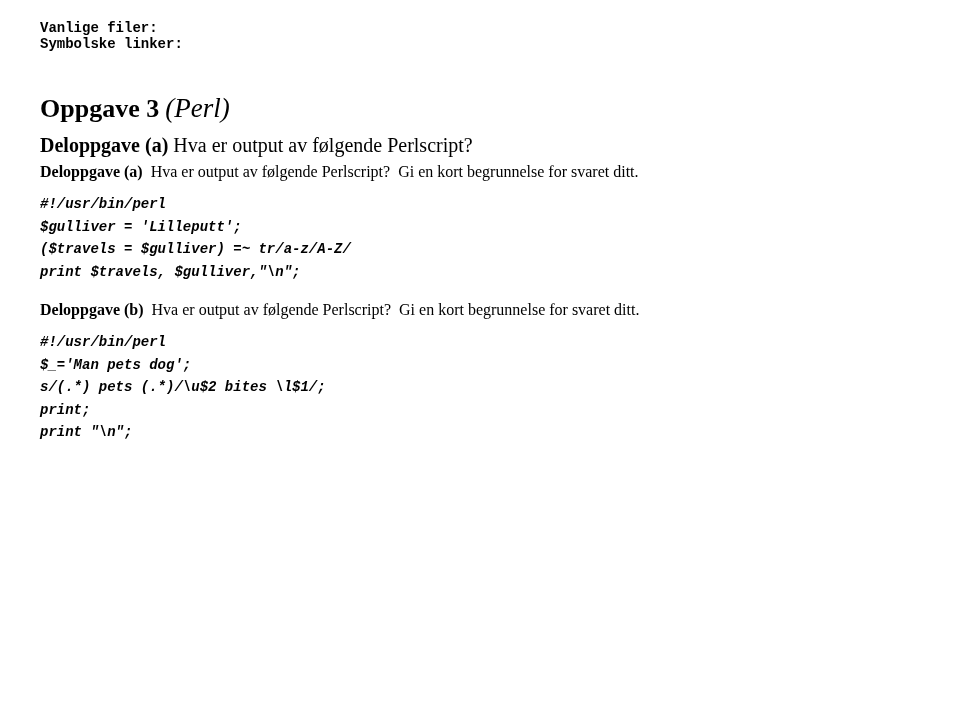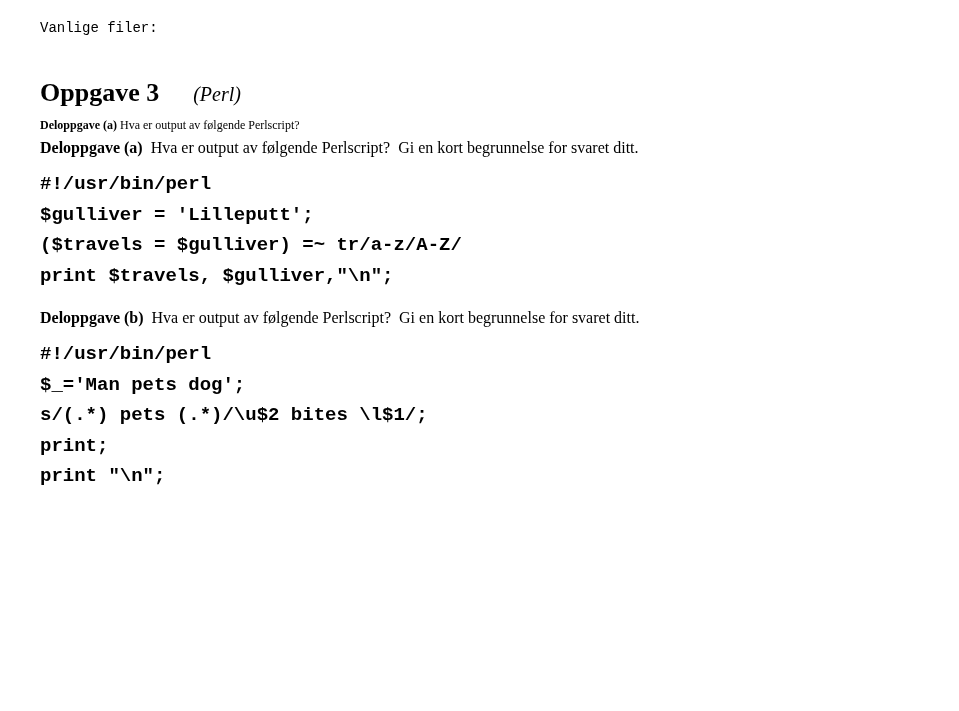--- a/index.html
+++ b/index.html
@@ -22,78 +22,79 @@
       max-width: 880px;
     }
 
     .files-section {
       margin-bottom: 8px;
     }
 
     .monospace {
       font-family: 'Courier New', Courier, monospace;
       font-size: 14px;
-      font-weight: normal;
+      font-weight: bold;
     }
 
     .normal-text {
       font-family: Liberation Serif, serif;
       font-size: 16px;
     }
 
     .section-heading {
       font-family: 'Times New Roman', Times, serif;
       font-size: 26px;
       font-weight: bold;
       margin-top: 20px;
       margin-bottom: 4px;
     }
 
     .heading-perl {
-      font-size: 20px;
+      font-size: 27px;
       font-weight: normal;
       font-style: italic;
-      margin-left: 16px;
+      margin-left: 6px;
     }
 
     .sub-heading {
       font-family: 'Times New Roman', Times, serif;
-      font-size: 12px;
+      font-size: 20px;
       margin-bottom: 4px;
     }
 
     .code-block {
       font-family: 'Courier New', Courier, monospace;
-      font-size: 19px;
+      font-size: 14px;
       font-weight: bold;
       margin: 10px 0 10px 0;
       line-height: 1.6;
       white-space: pre;
+      font-style: italic;
     }
 
     .section-divider {
       margin: 18px 0 4px 0;
-      gap: 18px;
     }
 
     .inline-bold {
       font-weight: bold;
     }
 
     p {
       line-height: 1.4;
     }
   </style>
 </head>
 <body>
 
 <div class="page-content">
 
   <div class="files-section">
     <div class="monospace">Vanlige filer:</div>
+    <div class="monospace">Symbolske linker:</div>
   </div>
 
   <div class="section-divider">
     <span class="section-heading">Oppgave 3</span>
     <span class="heading-perl">(Perl)</span>
   </div>
 
   <div class="sub-heading">
     <span class="inline-bold">Deloppgave (a)</span>
     <span>Hva er output av følgende Perlscript?</span>

